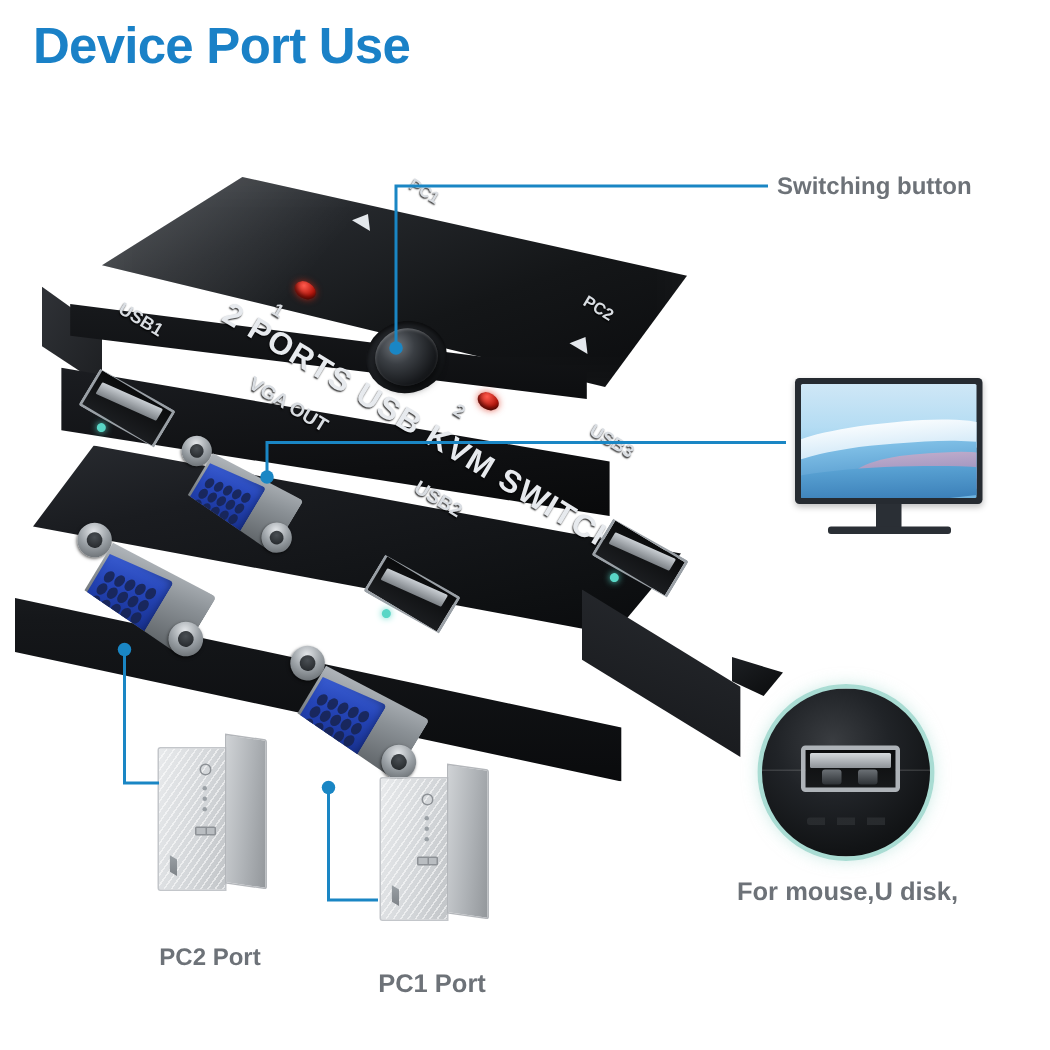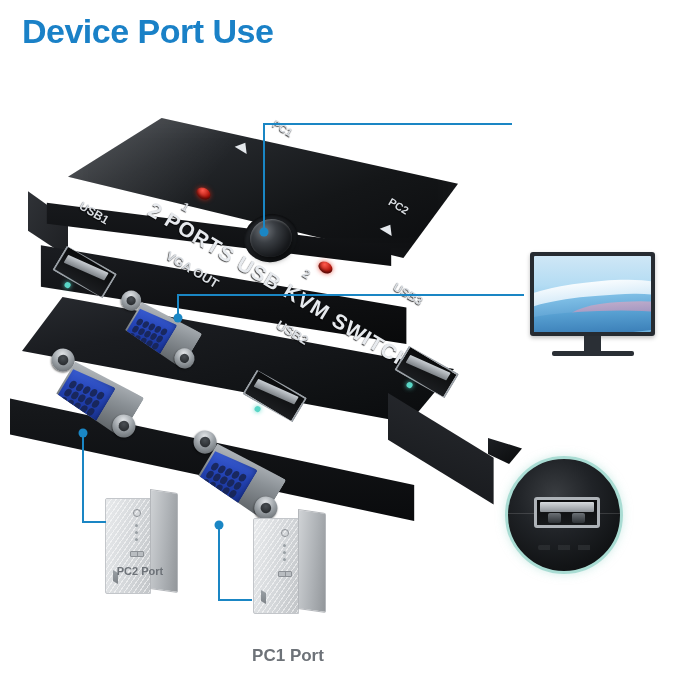--- a/index.html
+++ b/index.html
@@ -244,21 +244,21 @@
     background:#b9bdc1;border:1px solid #8d9196;box-sizing:border-box;border-radius:1px;
   }
   .tower .usb2p:after{content:"";position:absolute;left:6px;top:0;width:1px;height:4px;background:#8d9196;}
   .tower .logo{
     position:absolute;left:8px;top:72px;width:5px;height:14px;
     background:linear-gradient(180deg,#9aa0a5,#7e8388);
     clip-path:polygon(0% 0%,100% 22%,100% 100%,0% 78%);
   }
   #pc2-tower{left:105px;top:498px;}
   #pc1-tower{left:253px;top:518px;}
-  #pc2-label{left:70px;top:564px;width:140px;font-size:11px;}
+  #pc2-label{left:70px;top:628px;width:140px;font-size:16px;}
   #pc1-label{left:218px;top:645px;width:140px;font-size:17px;}
 
   
   #usb-zoom{
     position:absolute;left:505px;top:456px;width:118px;height:118px;border-radius:50%;
     background:radial-gradient(circle at 42% 32%,#3a3d41 0%,#202327 38%,#121416 72%,#0a0b0c 100%);
     border:3px solid #a9dcd3;box-sizing:border-box;
     box-shadow:0 0 10px rgba(169,220,211,.55);
     overflow:hidden;
   }
@@ -464,20 +464,21 @@
   <div id="zoom-corner"></div>
   <div id="usb-zoom">
     <div id="uz-seam"></div>
     <div id="uz-port"></div>
     <div id="uz-tongue"></div>
     <div id="uz-pin1"></div>
     <div id="uz-pin2"></div>
     <div id="uz-vents"></div>
   </div>
   <div class="callout-label center" id="usb-note">
+    <div>For mouse,U disk,</div>
   </div>
 
   <svg id="lines" viewBox="0 0 700 700">
     <g stroke="#1a86c4" stroke-width="2" fill="none">
 
       <path d="M264,232 L264,124 L512,124"></path>
 
       <path d="M178,318 L178,295 L524,295"></path>
 
       <path d="M83,433 L83,522 L106,522"></path>
@@ -485,14 +486,15 @@
       <path d="M219,525 L219,600 L252,600"></path>
     </g>
     <g fill="#1a86c4">
       <circle cx="264" cy="232" r="4.5"></circle>
       <circle cx="178" cy="318" r="4.5"></circle>
       <circle cx="83" cy="433" r="4.5"></circle>
       <circle cx="219" cy="525" r="4.5"></circle>
     </g>
   </svg>
 
+  <div class="callout-label" id="switch-label" style="left:518px;top:114px;">Switching button</div>
 
 </div>
 
 </body></html>

